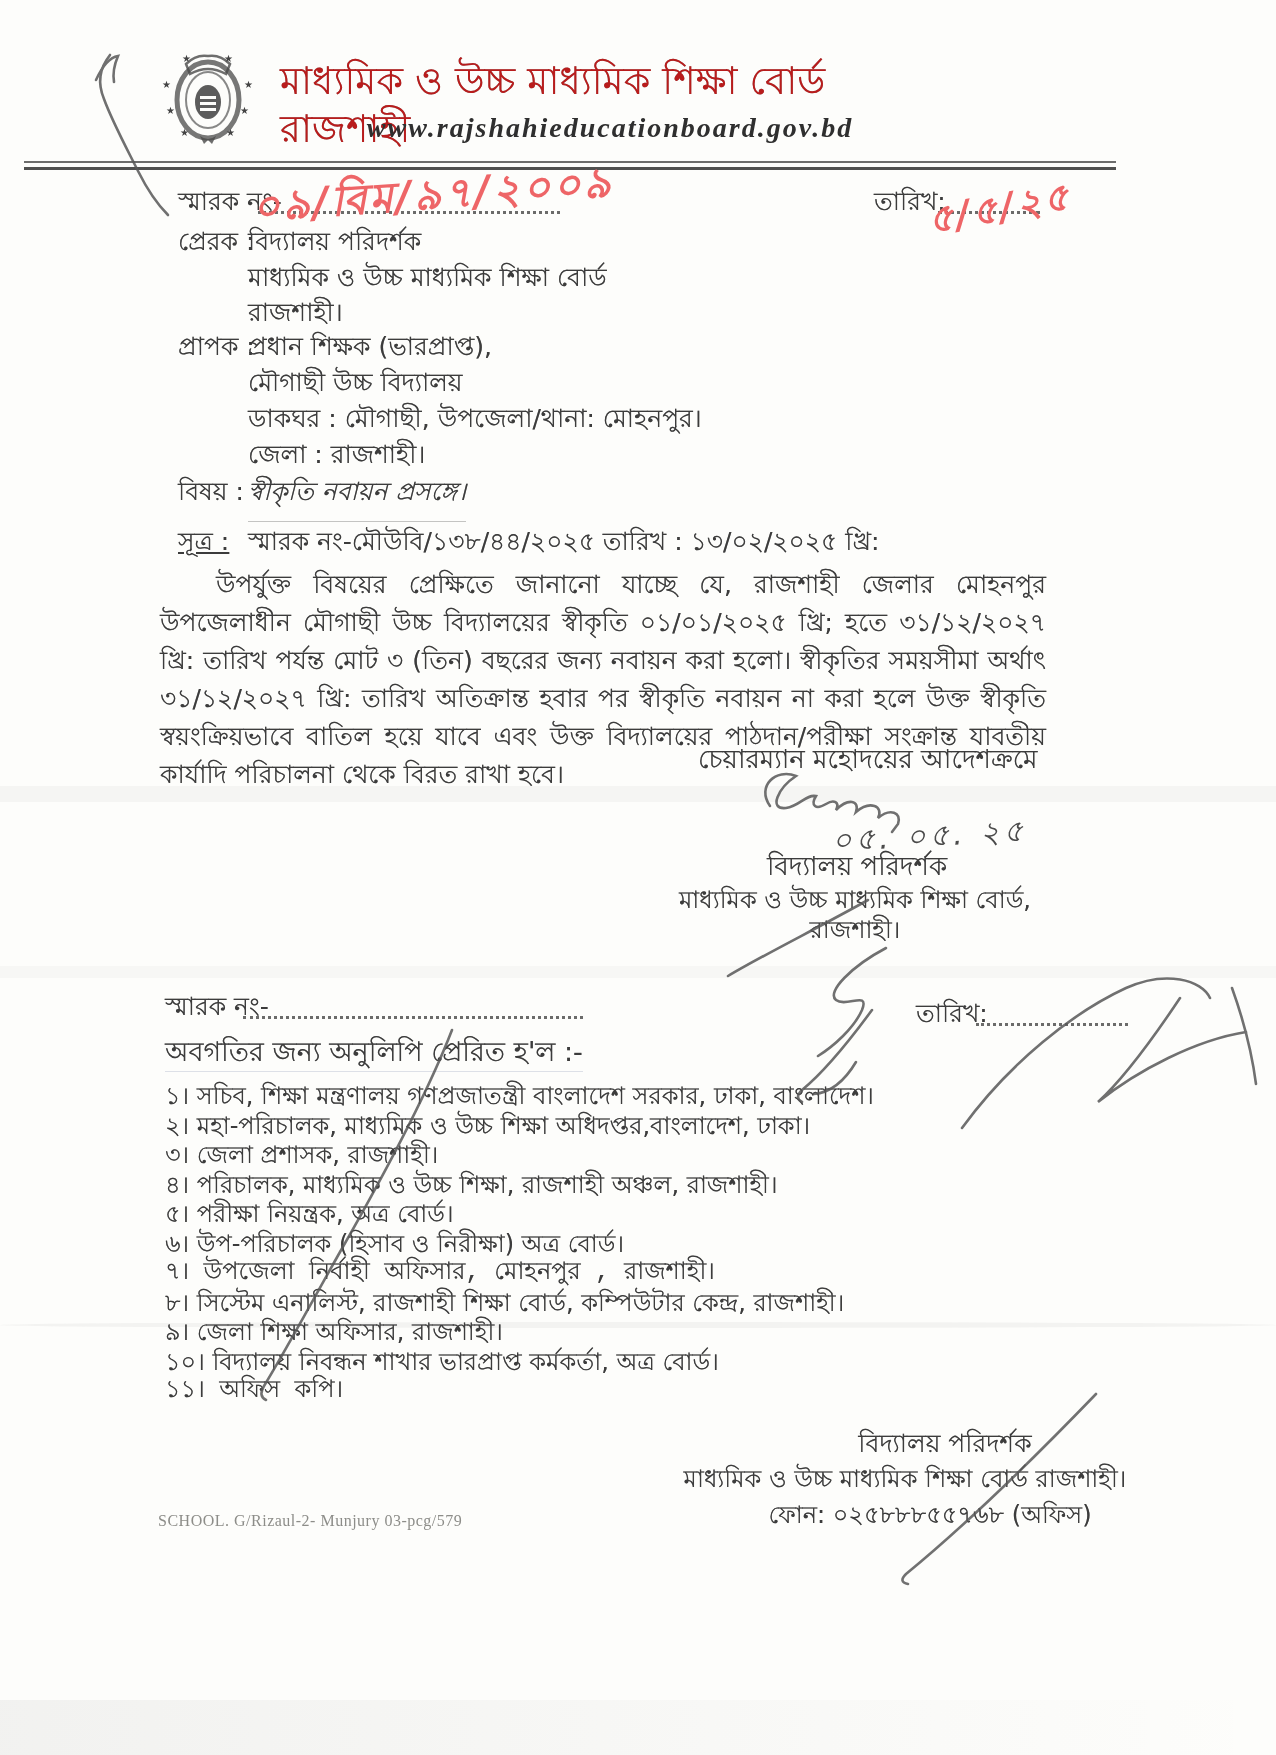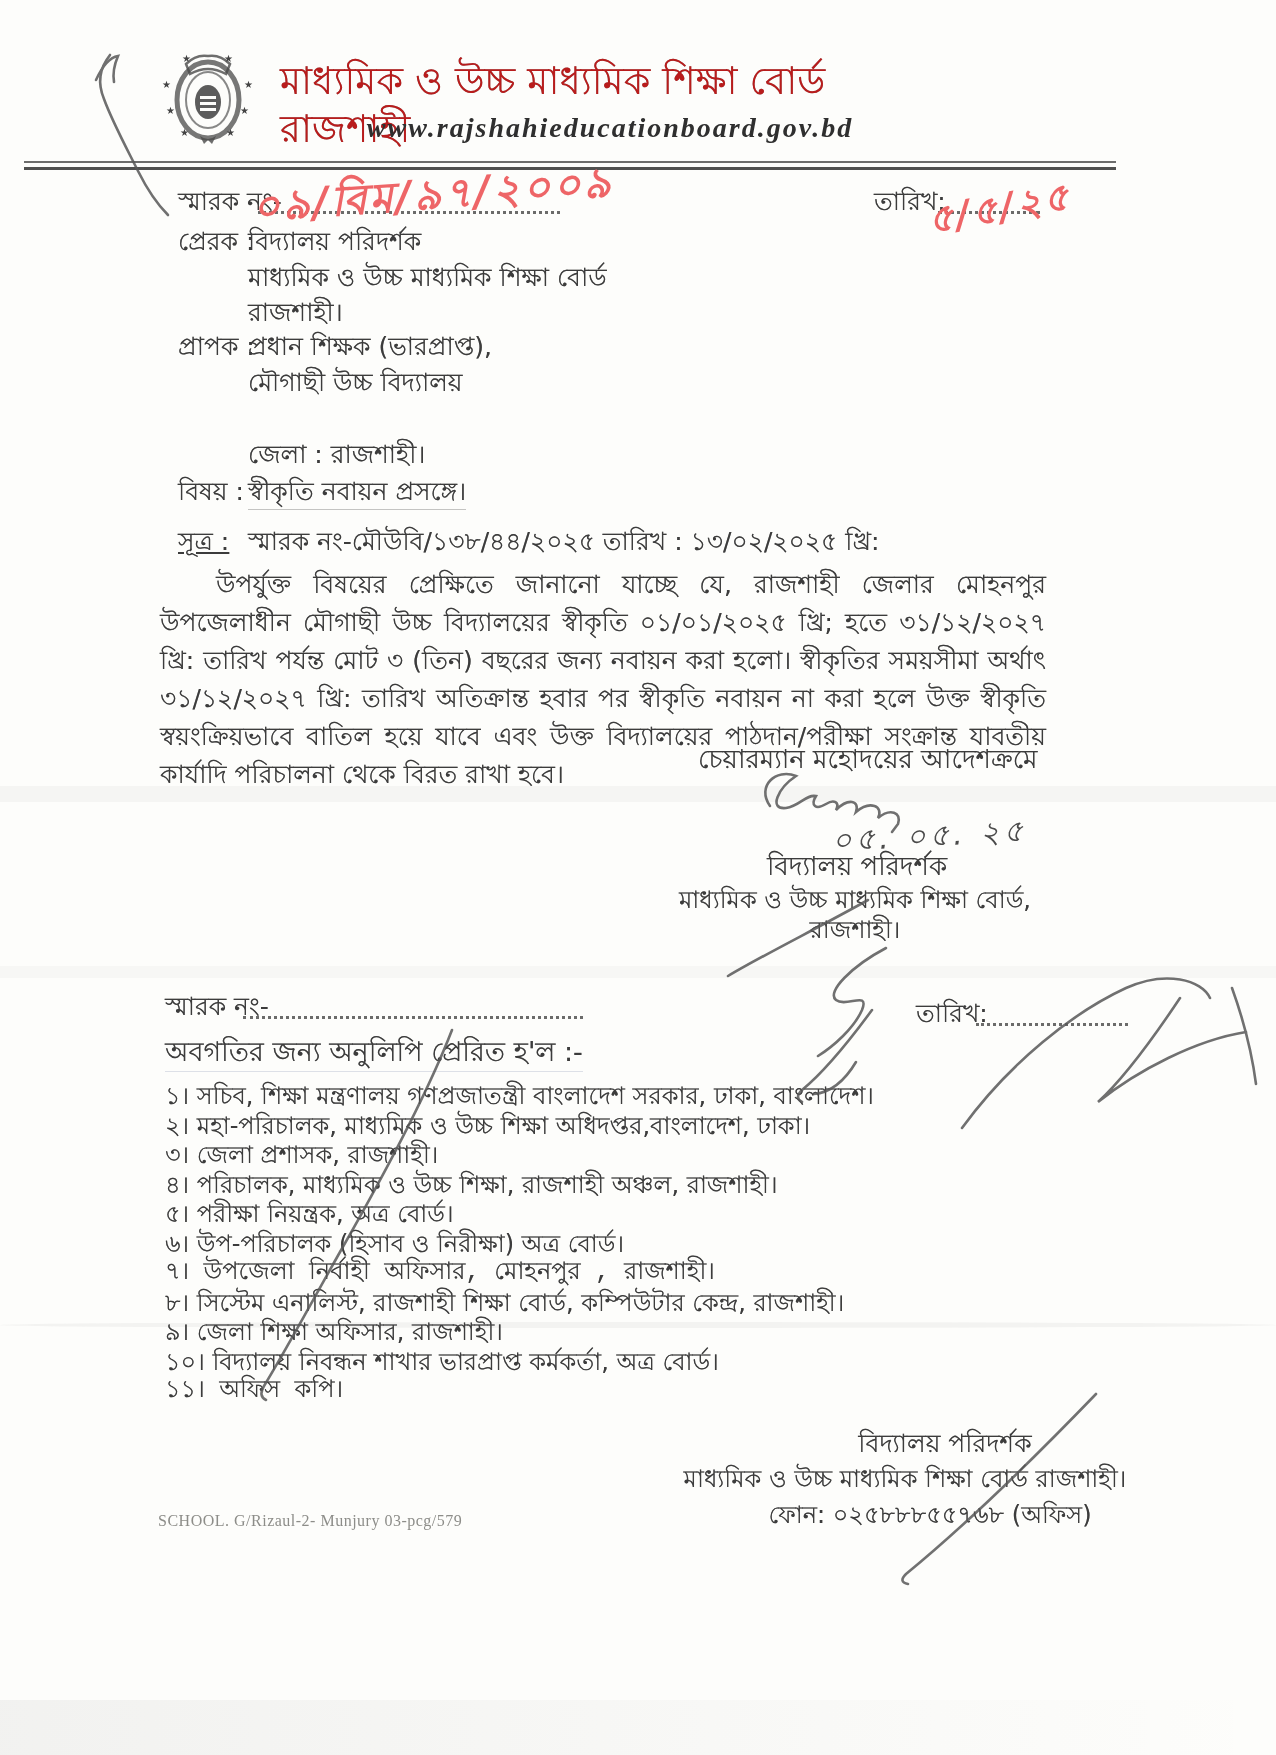--- a/index.html
+++ b/index.html
@@ -27,21 +27,21 @@
     letter-spacing:3px;
     text-shadow:none;
     white-space:nowrap;
   }
   .hw-dark{
     color:#4a4a4a;
     font-style:italic;
     letter-spacing:4px;
     white-space:nowrap;
   }
-  .subject-underline{border-bottom:1px solid rgba(90,90,90,0.35);padding-bottom:2px;}
+  .subject-underline{border-bottom:1px solid rgba(90,90,90,0.35);padding-bottom:14px;font-style:italic;}
   .heading-underline{border-bottom:1px solid rgba(110,125,160,0.22);padding-bottom:2px;}
   .body-par{
     width:886px;
     text-align:justify;
     text-indent:56px;
     font-size:25px;
     line-height:38px;
   }
   .center{text-align:center;}
   .website{
@@ -104,20 +104,21 @@
   <div class="abs red-hw" style="left:928px;top:178px;font-size:38px;transform:rotate(-10deg);">৫/৫/২৫</div>
 
   <div class="abs bn" style="left:178px;top:226px;">প্রেরক :</div>
   <div class="abs bn" style="left:248px;top:226px;">বিদ্যালয় পরিদর্শক</div>
   <div class="abs bn" style="left:248px;top:262px;">মাধ্যমিক ও উচ্চ মাধ্যমিক শিক্ষা বোর্ড</div>
   <div class="abs bn" style="left:248px;top:297px;">রাজশাহী।</div>
 
   <div class="abs bn" style="left:178px;top:331px;">প্রাপক :</div>
   <div class="abs bn" style="left:248px;top:331px;">প্রধান শিক্ষক (ভারপ্রাপ্ত),</div>
   <div class="abs bn" style="left:248px;top:367px;">মৌগাছী উচ্চ বিদ্যালয়</div>
+  <div class="abs bn" style="left:248px;top:403px;">ডাকঘর : মৌগাছী, উপজেলা/থানা: মোহনপুর।</div>
   <div class="abs bn" style="left:248px;top:439px;">জেলা : রাজশাহী।</div>
 
   <div class="abs bn" style="left:178px;top:476px;">বিষয় :</div>
   <div class="abs bn subject-underline" style="left:248px;top:476px;">স্বীকৃতি নবায়ন প্রসঙ্গে।</div>
 
   <div class="abs bn" style="left:178px;top:526px;text-decoration:underline;">সূত্র :</div>
   <div class="abs bn" style="left:248px;top:526px;">স্মারক নং-মৌউবি/১৩৮/৪৪/২০২৫  তারিখ : ১৩/০২/২০২৫ খ্রি:</div>
 
   <div class="abs body-par bn" style="left:160px;top:566px;">উপর্যুক্ত বিষয়ের প্রেক্ষিতে জানানো যাচ্ছে যে, রাজশাহী জেলার মোহনপুর উপজেলাধীন মৌগাছী উচ্চ বিদ্যালয়ের স্বীকৃতি ০১/০১/২০২৫ খ্রি; হতে ৩১/১২/২০২৭ খ্রি: তারিখ পর্যন্ত মোট ৩ (তিন) বছরের জন্য নবায়ন করা হলো। স্বীকৃতির সময়সীমা অর্থাৎ ৩১/১২/২০২৭ খ্রি: তারিখ অতিক্রান্ত হবার পর স্বীকৃতি নবায়ন না করা হলে উক্ত স্বীকৃতি স্বয়ংক্রিয়ভাবে বাতিল হয়ে যাবে এবং উক্ত বিদ্যালয়ের পাঠদান/পরীক্ষা সংক্রান্ত যাবতীয় কার্যাদি পরিচালনা থেকে বিরত রাখা হবে।</div>
 

